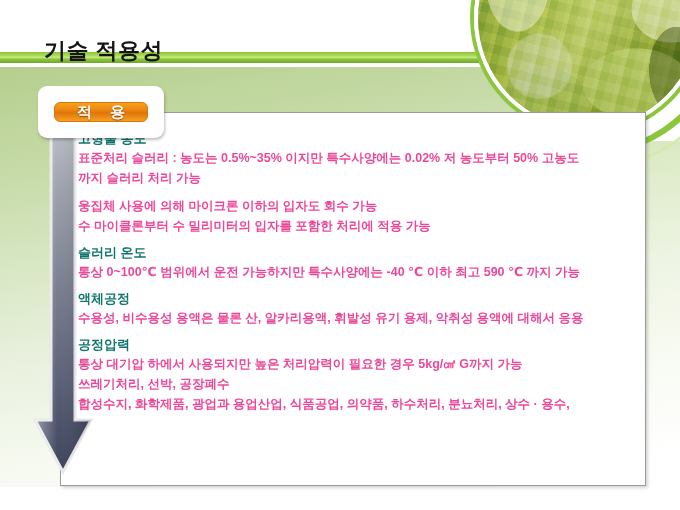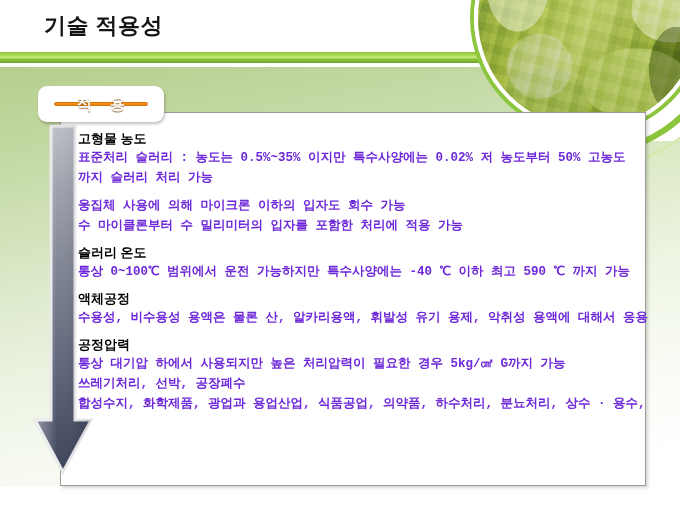--- a/index.html
+++ b/index.html
@@ -58,21 +58,21 @@
   .deco-arc2 {
     position:absolute; right:-60px; top:-130px;
     width:300px; height:300px; border-radius:50%;
     border:3px solid #d6e9ae;
     border-left-color:transparent; border-top-color:transparent;
     z-index:4;
   }
 
   
   .title {
-    position:absolute; left:44px; top:11px;
+    position:absolute; left:44px; top:36px;
     font-size:22px; font-weight:bold; color:#141414;
     letter-spacing:.5px; z-index:8;
   }
 
   
   .greenbar {
     position:absolute; left:0; top:52px; width:658px; height:11px;
     background:linear-gradient(180deg,#8ec33f 0%,#a8d94f 30%,#c9ea7f 48%,#8cc53c 66%,#6fa82b 100%);
     z-index:3;
   }
@@ -103,21 +103,21 @@
   .content-box {
     position:absolute; left:60px; top:112px; width:586px; height:374px;
     background:#ffffff;
     border:1px solid #9a9a9a;
     box-shadow:2px 2px 3px rgba(0,0,0,.16);
     z-index:7;
   }
 
   
   .badge {
-    position:absolute; left:38px; top:86px; width:126px; height:36px;
+    position:absolute; left:38px; top:86px; width:126px; height:52px;
     border-radius:9px;
     background:#ffffff; padding:16px;
     box-shadow:1px 2px 3px rgba(0,0,0,.25);
     z-index:11;
   }
   .badge-inner {
     width:100%; height:100%; border-radius:6px;
     background:linear-gradient(180deg,#f7a11e 0%,#ef8a11 34%,#e0750b 54%,#ea8a15 78%,#f5a024 100%);
     border:1px solid #d9760b;
     display:flex; align-items:center; justify-content:center;
@@ -134,27 +134,27 @@
   }
   .arrow svg { display:block; width:62px; height:358px; }
 
   
   .blocks {
     position:absolute; left:78px; top:130px; width:556px; z-index:10;
   }
   .blk { margin-bottom:8px; }
   .blk:last-child { margin-bottom:12px; }
   .blk-h {
-    font-size:13px; font-weight:bold; color:#000000;
+    font-size:13px; font-weight:bold; color:#0f766e;
     line-height:17px; margin-bottom:1px;
     text-shadow:0 0 0 rgba(0,0,0,0);
   }
   .blk-l {
-    font-size:12.5px; font-weight:bold; color:#6d28d9;
-    line-height:20px; white-space:nowrap;font-family:Liberation Mono, monospace;
+    font-size:12.5px; font-weight:bold; color:#ec4899;
+    line-height:20px; white-space:nowrap;
   }
 </style>
 </head>
 <body>
 
 <div id="slide">
 
   <div class="deco-arc2"></div>
   <div class="deco-arc"></div>
   <div class="deco-wrap">

